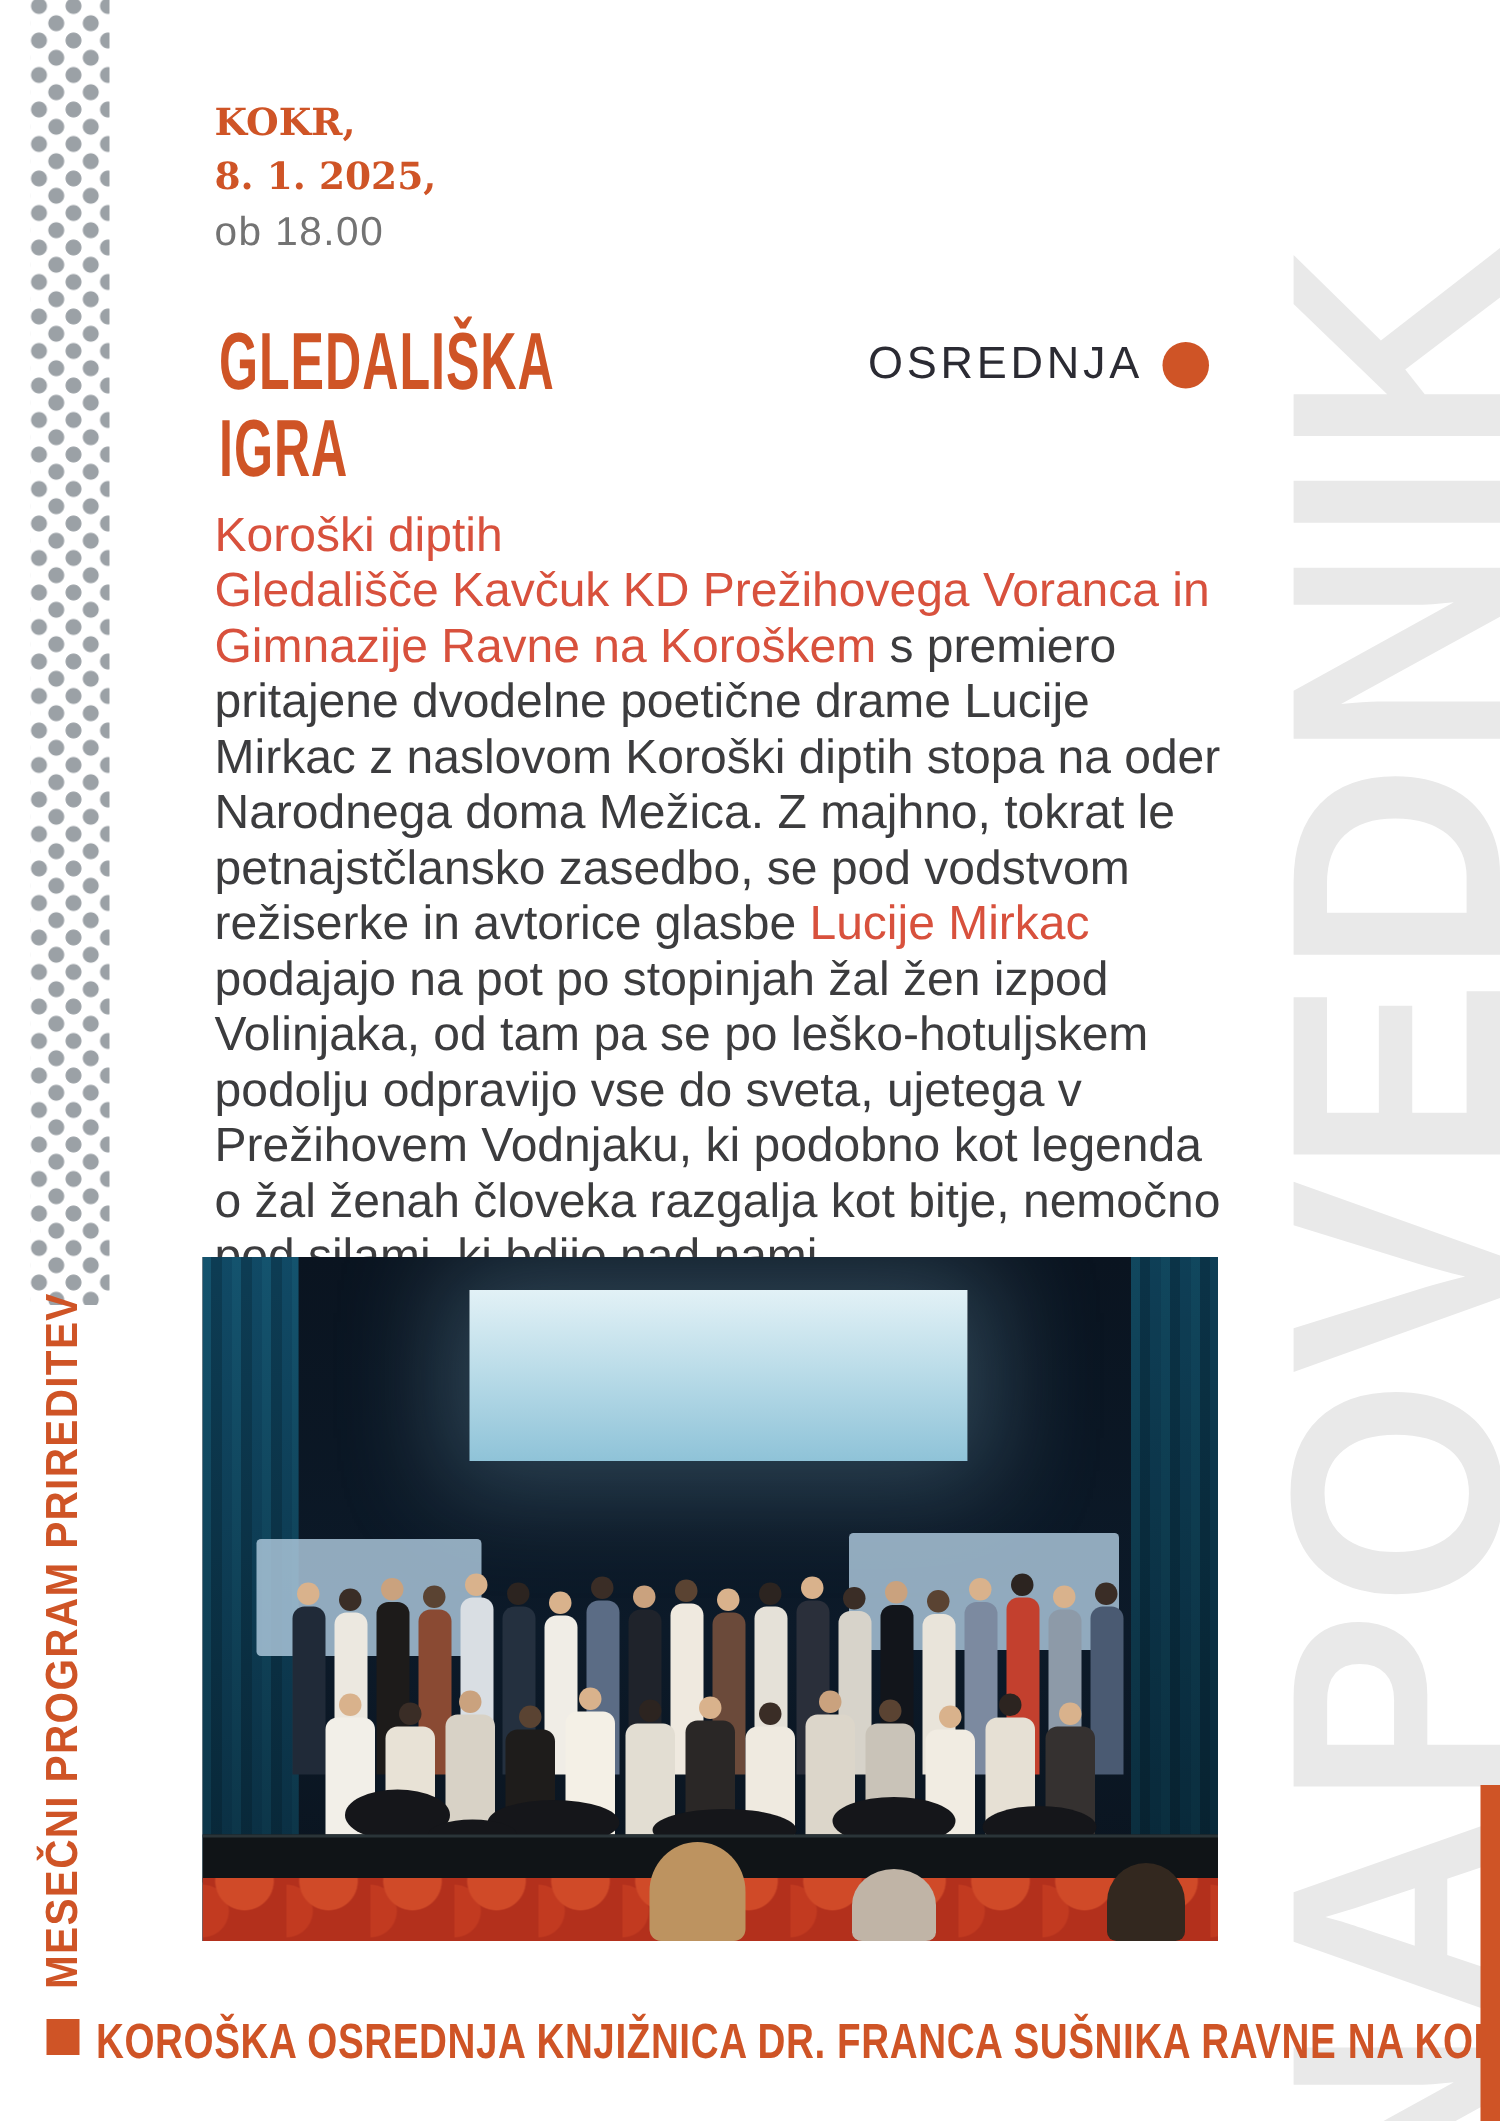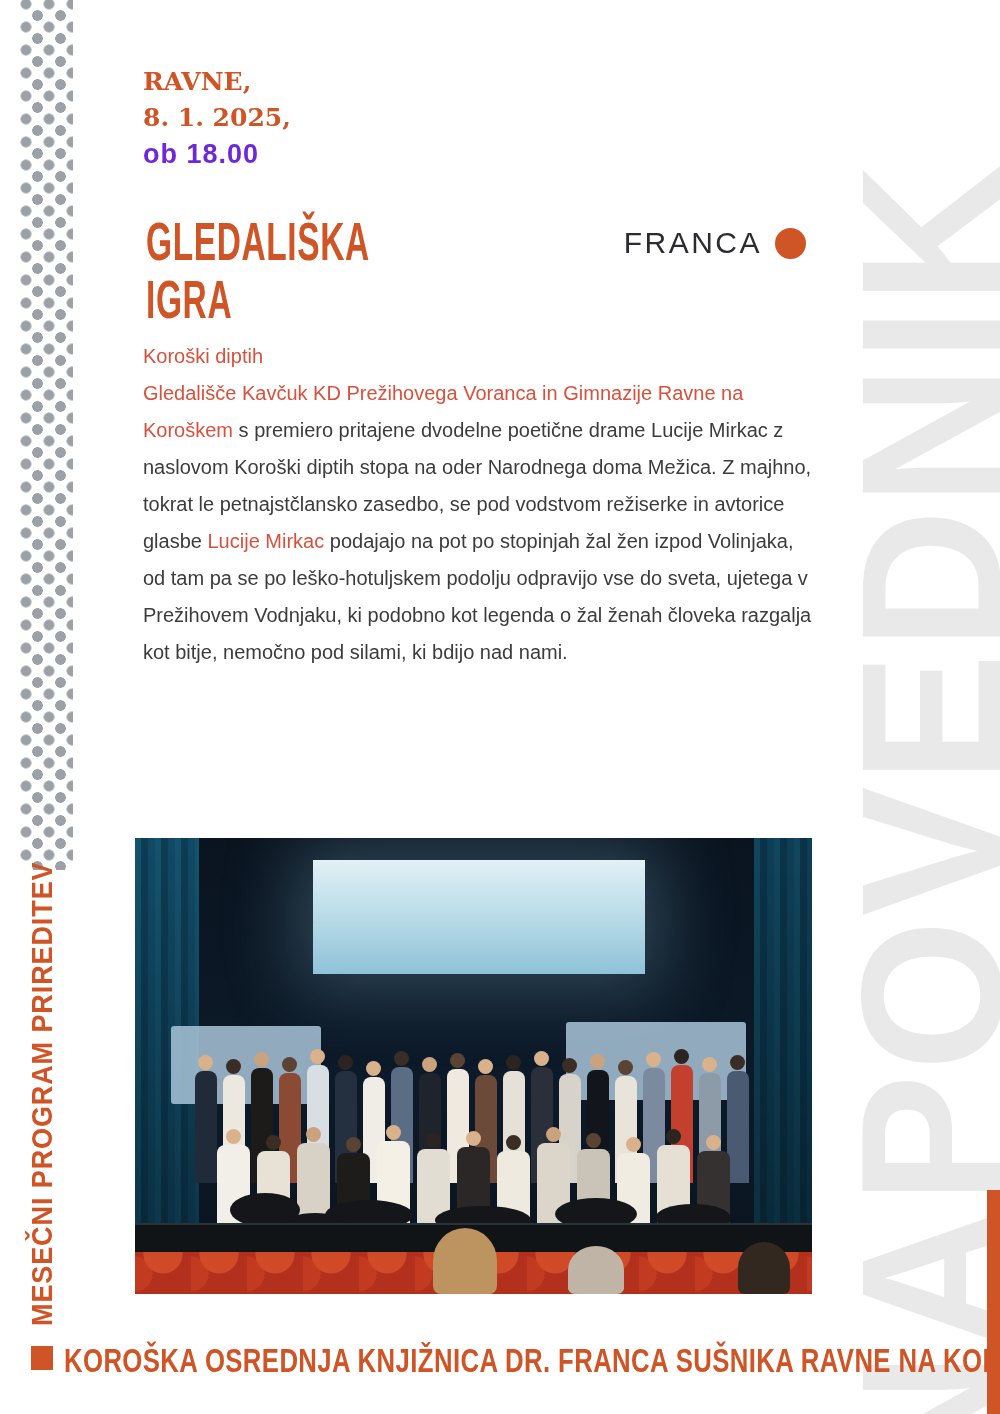--- a/index.html
+++ b/index.html
@@ -19,34 +19,34 @@
   .sidebar-caption{left:27px;top:1326px;z-index:2;color:#cf5426;font-weight:bold;
     font-size:30px;letter-spacing:1px;transform:rotate(-90deg) scaleX(0.9);}
 
   
   .kokr{position:absolute;left:888px;top:0;width:79px;height:186px;background:#cf5426;z-index:3;
         display:flex;flex-direction:column;align-items:center;justify-content:flex-end;padding-bottom:8px;box-sizing:border-box;}
 
   
   .date{position:absolute;left:143px;top:64px;z-index:2;line-height:36px;
         font-family:"DejaVu Serif", serif;font-weight:bold;font-size:25px;color:#cf5426;}
-  .date .time{font-family:"Liberation Sans", sans-serif;font-weight:bold;font-size:27px;color:#6d28d9;letter-spacing:1px;}
+  .date .time{font-family:"Liberation Sans", sans-serif;font-weight:normal;font-size:27px;color:#737373;letter-spacing:1px;}
   .title{position:absolute;left:146px;top:212px;width:360px;z-index:2;color:#cf5426;
          font-weight:bold;font-size:54px;line-height:58px;letter-spacing:1px;
          transform:scaleX(0.62);transform-origin:left top;}
 
   
   .venue{position:absolute;top:224px;right:194px;z-index:2;display:flex;flex-direction:column;align-items:flex-end;
          color:#2b2b33;font-size:30px;letter-spacing:2.5px;line-height:38px;}
   .venue .row1{display:flex;align-items:center;gap:13px;}
   .venue .dot{width:31px;height:31px;border-radius:50%;background:#cf5426;}
 
   
   .body-text{position:absolute;left:143px;top:338px;width:676px;z-index:2;
-             font-size:20px;line-height:37px;color:#3c3c3e;white-space:pre-line;}
+             font-size:32px;line-height:37px;color:#3c3c3e;white-space:pre-line;}
   .body-text .red{color:#d8513d;}
 
   
   .photo{position:absolute;left:135px;top:838px;width:677px;height:456px;z-index:2;
          background:linear-gradient(180deg,#0a1420 0%,#0c1a29 55%,#0a131d 100%);overflow:hidden;}
   .curtain{position:absolute;top:0;bottom:0;
     background:repeating-linear-gradient(90deg,#17607e 0 6px,#0f455f 6px 13px,#135574 13px 20px);}
   .curtain.left{left:0;width:64px;}
   .curtain.right{right:0;width:58px;filter:brightness(0.85);}
   .curtain:after{content:"";position:absolute;inset:0;background:linear-gradient(180deg,rgba(2,10,18,.15),rgba(2,10,18,.55));}
@@ -84,30 +84,30 @@
 <body>
 
 <div class="page">
 
   <div class="v-text watermark">NAPOVEDNIK</div>
 
   <div class="dots"></div>
 
 
   <div class="date">
-    <div>RAVNE,</div>
+    <div>KOKR,</div>
     <div>8. 1. 2025,</div>
     <div class="time">ob 18.00</div>
   </div>
 
   <div class="title">GLEDALIŠKA IGRA</div>
 
   <div class="venue">
     <div class="row1">
-      <span>FRANCA</span>
+      <span>OSREDNJA</span>
       <span class="dot"></span>
     </div>
   </div>
 
   <div class="body-text"><span class="red">Koroški diptih
 Gledališče Kavčuk KD Prežihovega Voranca in Gimnazije Ravne na Koroškem</span><span> s premiero pritajene dvodelne poetične drame Lucije Mirkac z naslovom Koroški diptih stopa na oder Narodnega doma Mežica. Z majhno, tokrat le petnajstčlansko zasedbo, se pod vodstvom režiserke in avtorice glasbe </span><span class="red">Lucije Mirkac</span><span> podajajo na pot po stopinjah žal žen izpod Volinjaka, od tam pa se po leško-hotuljskem podolju odpravijo vse do sveta, ujetega v Prežihovem Vodnjaku, ki podobno kot legenda o žal ženah človeka razgalja kot bitje, nemočno pod silami, ki bdijo nad nami.</span></div>
 
   <div class="photo" role="img" aria-label="Skupinska fotografija gledališke zasedbe na odru Narodnega doma Mežica">
     <div class="screen"></div>
     <div class="curtain left"></div>

